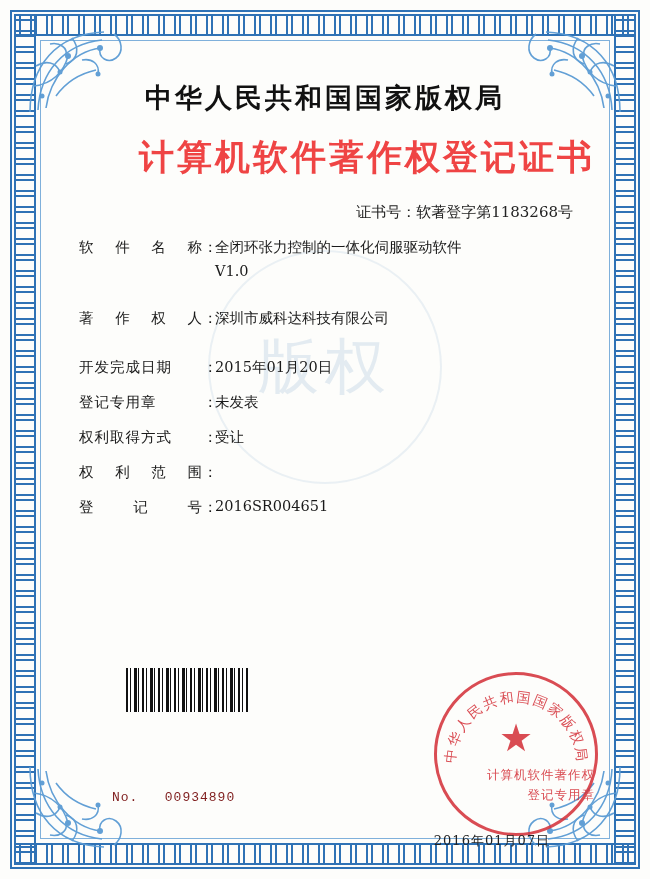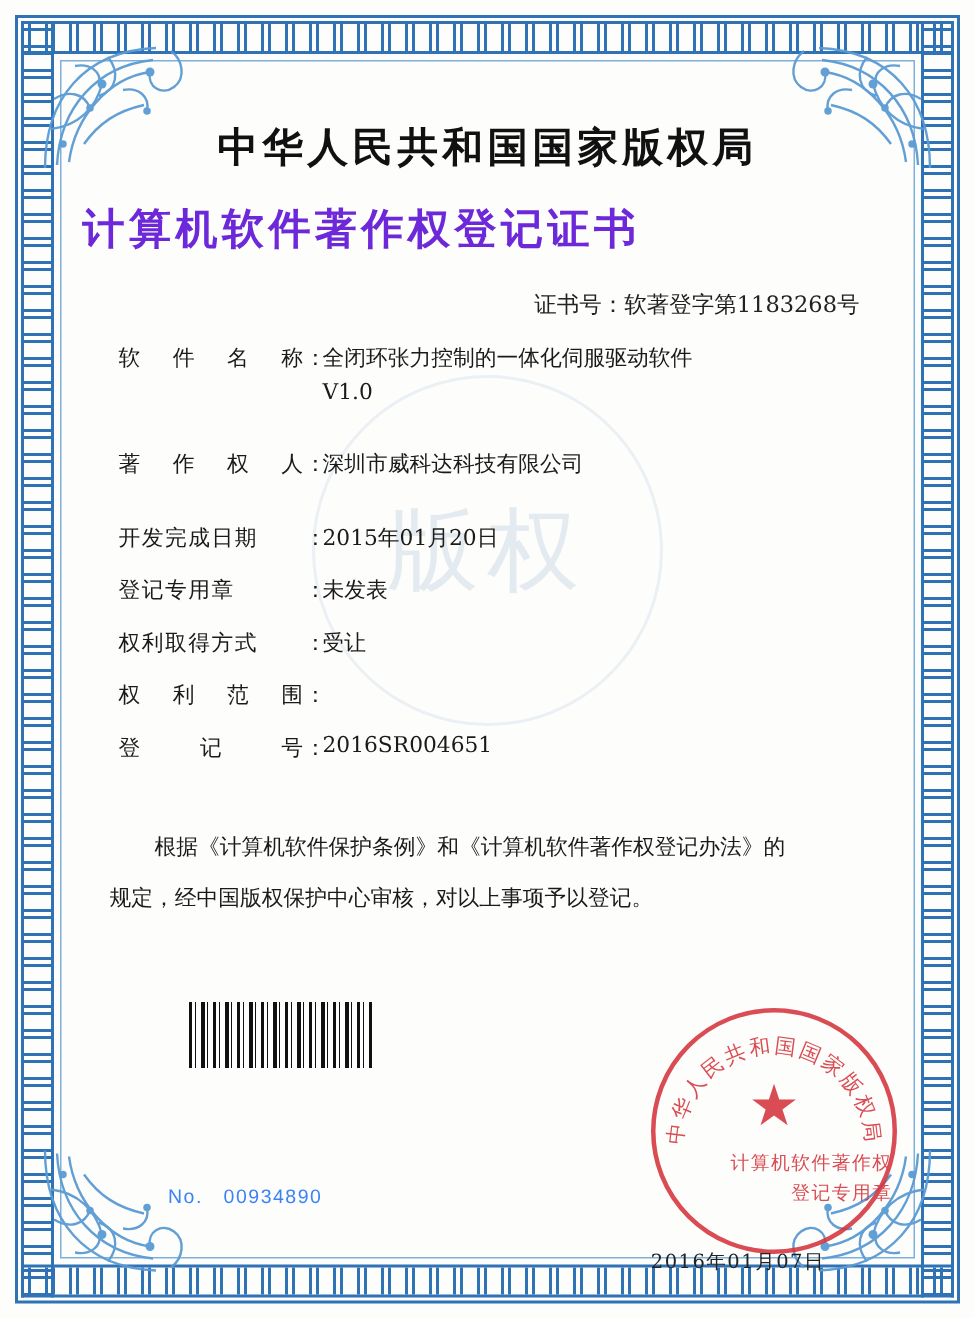--- a/index.html
+++ b/index.html
@@ -119,24 +119,24 @@
   }
   .title-main {
     text-align: center;
     font-size: 27px;
     font-weight: bold;
     color: #111;
     letter-spacing: 3px;
     font-family: "DejaVu Serif", serif;
   }
   .title-sub {
-    text-align: left;
-    font-size: 28px;
+    text-align: right;
+    font-size: 35px;
     font-weight: bold;
-    color: #6d28d9;
+    color: #ef4444;
     letter-spacing: 3px;
     margin-top: 18px;
     font-family: "DejaVu Serif", serif;
   }
   .cert-no {
     text-align: right;
     font-size: 15px;
     color: #222;
     margin-top: 22px;
     padding-right: 22px;
@@ -240,22 +240,22 @@
   }
   .seal-line1 { top: 92px; }
   .seal-line2 { top: 112px; }
 
   
   .footer-no {
     position: absolute;
     left: 112px;
     top: 790px;
     font-size: 13px;
-    color: #3b82f6;
-    font-family: Liberation Sans, sans-serif;
+    color: #7f1d1d;
+    font-family: Liberation Mono, monospace;
     letter-spacing: 1px;
   }
   .footer-date {
     position: absolute;
     right: 100px;
     top: 790px;
     font-size: 13px;
     color: #222;
     font-family: "DejaVu Serif", serif;
     letter-spacing: 1px;
@@ -435,24 +435,20 @@
             <span>登</span>
             <span>记</span>
             <span>号</span>
           </div>
         <div class="field-colon">：</div>
         <div class="field-value">2016SR004651</div>
       </div>
 
     </div>
 
-    <div class="paragraph">
-      <span class="indent"></span><span>根据《计算机软件保护条例》和《计算机软件著作权登记办法》的</span><br>
-      <span>规定，经中国版权保护中心审核，对以上事项予以登记。</span>
-    </div>
 
   </div>
 
   <div class="barcode"></div>
 
   <div class="seal">
     <svg class="seal-arc" viewBox="0 0 158 158" xmlns="http://www.w3.org/2000/svg">
       <defs>
         <path id="arcpath" d="M 18 88 A 61 61 0 0 1 140 88" fill="none"></path>
       </defs>

